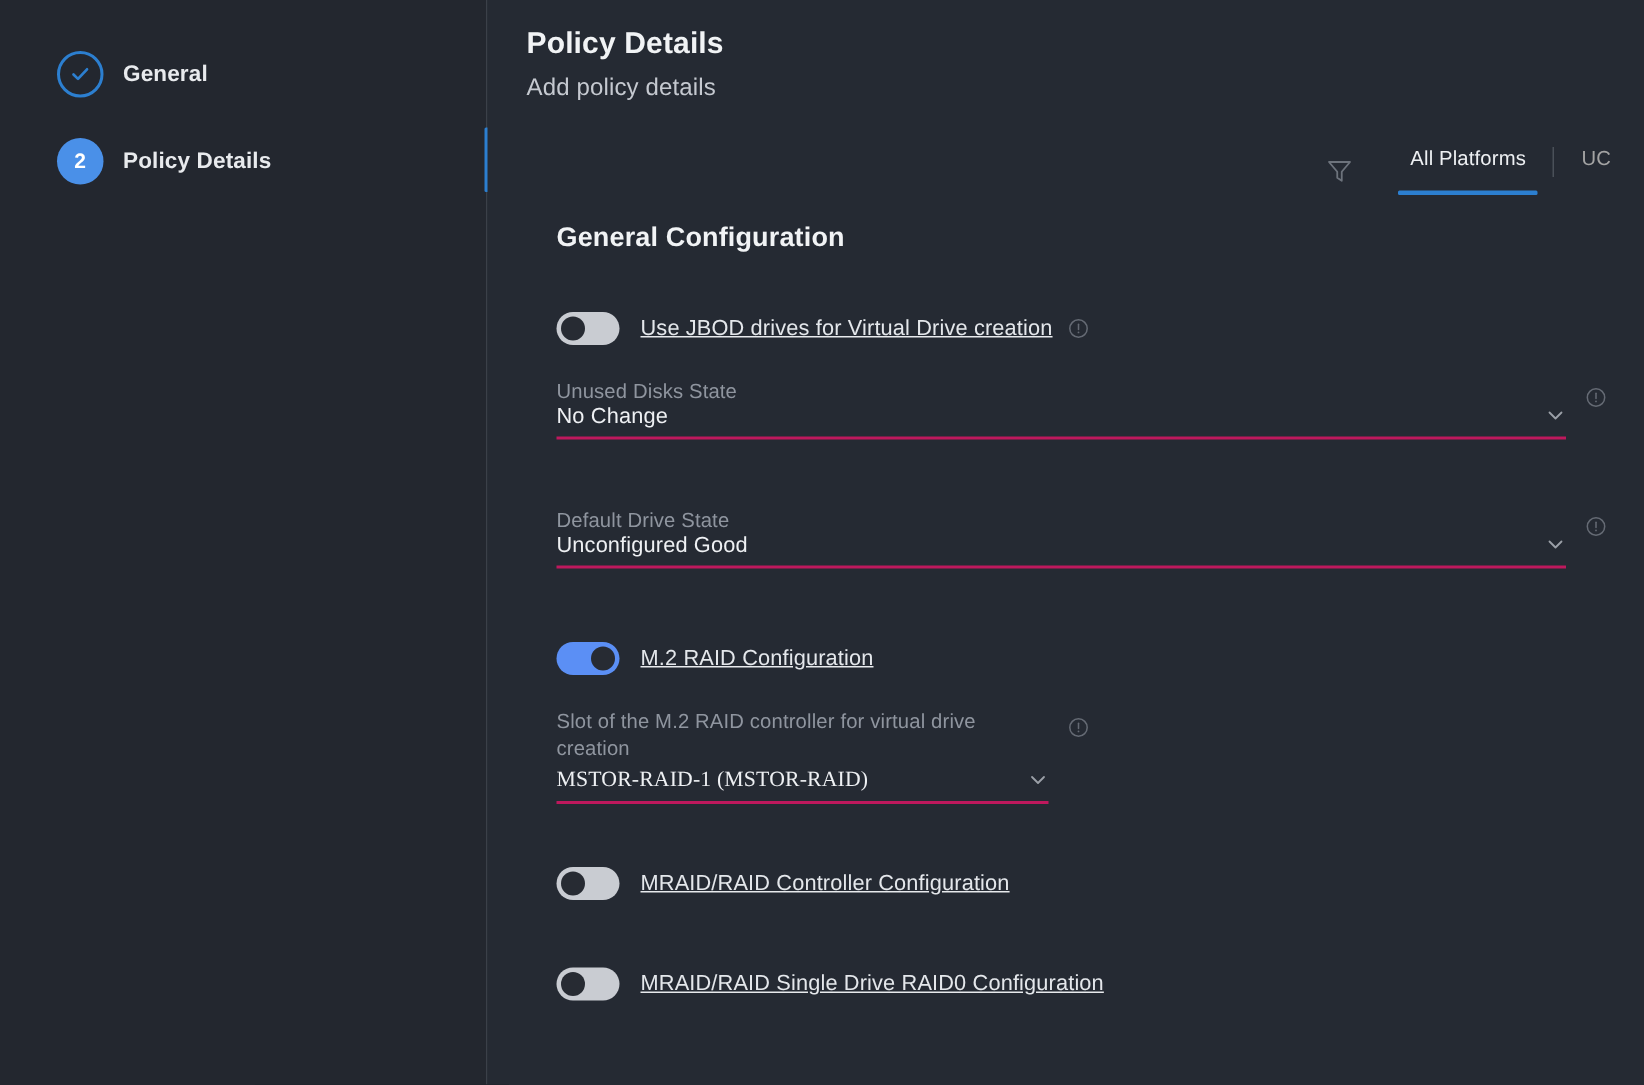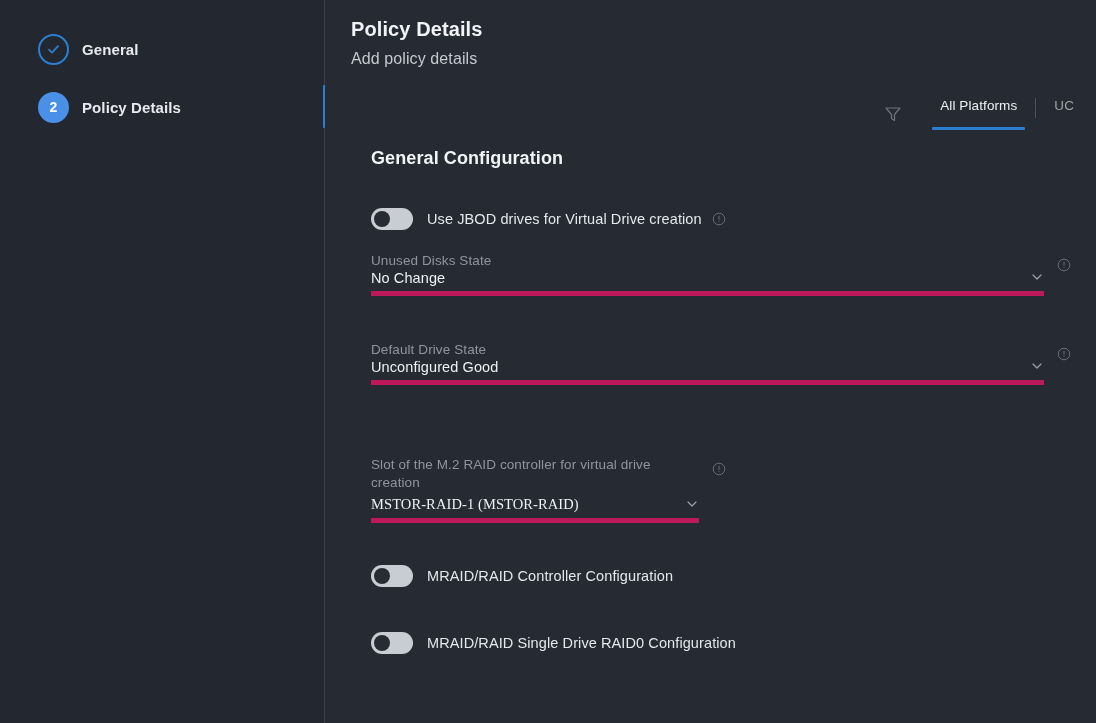--- a/index.html
+++ b/index.html
@@ -189,20 +189,21 @@
     font-weight: 700;
     color: #f1f3f5;
     letter-spacing: 0.1px;
     margin-bottom: 39px;
   }
 
   .toggle-row {
     display: flex;
     align-items: center;
     height: 22px;
+    text-decoration: underline;
   }
 
   .switch {
     width: 42px;
     height: 22px;
     border-radius: 11px;
     position: relative;
     flex: 0 0 42px;
     margin-right: 14px;
     cursor: pointer;
@@ -245,21 +246,21 @@
   .field-label {
     font-size: 13.5px;
     color: #8f959f;
     letter-spacing: 0.1px;
     line-height: 18px;
   }
 
   .field-control {
     display: flex;
     align-items: flex-end;
-    border-bottom: 5px solid #be185d;
+    border-bottom: 2px solid #be185d;
     padding-bottom: 5px;
   }
 
   .field-value {
     flex: 1 1 auto;
     font-size: 14.5px;
     color: #eef0f3;
     letter-spacing: 0.1px;
     white-space: nowrap;
   }
@@ -402,20 +403,26 @@
         <svg width="14" height="14" viewBox="0 0 14 14" fill="none">
           <circle cx="7" cy="7" r="5.8" stroke="#9aa0aa" stroke-width="1"></circle>
           <path d="M7 4.2 V7.6" stroke="#9aa0aa" stroke-width="1" stroke-linecap="round"></path>
           <circle cx="7" cy="9.6" r="0.6" fill="#9aa0aa"></circle>
         </svg>
       </span>
     </div>
 
     <div class="spacer-49"></div>
 
+    <div class="toggle-row">
+      <div class="switch on">
+        <div class="knob"></div>
+      </div>
+      <span class="toggle-label">M.2 RAID Configuration</span>
+    </div>
 
     <div class="spacer-22"></div>
 
     <div class="field field-narrow">
       <div class="field-label">Slot of the M.2 RAID controller for virtual drive creation</div>
       <div class="field-control" style="margin-top:4px;font-family:Liberation Serif, serif;">
         <span class="field-value">MSTOR-RAID-1 (MSTOR-RAID)</span>
         <span class="chevron">
           <svg width="14" height="14" viewBox="0 0 14 14" fill="none">
             <path d="M3 5 L7 9 L11 5" stroke="#c3c8cf" stroke-width="1.2" stroke-linecap="round" stroke-linejoin="round"></path>

